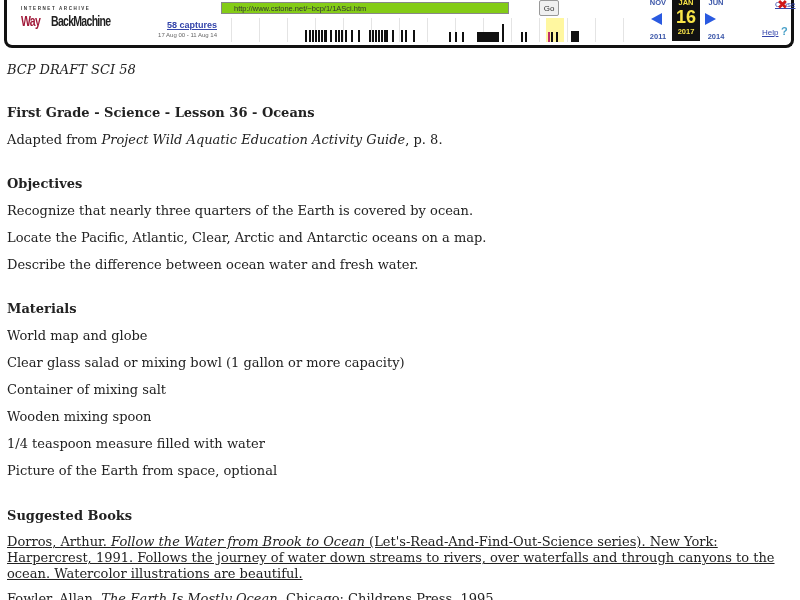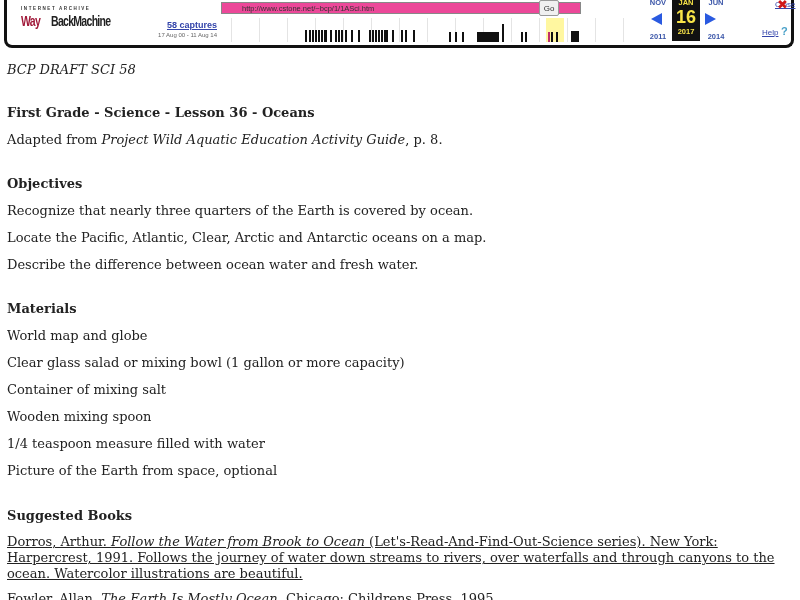--- a/index.html
+++ b/index.html
@@ -16,21 +16,21 @@
     .wm-logo .ia { font-size: 4.5px; letter-spacing: 1.6px; color: #333; font-weight: bold; white-space: nowrap; }
     .wm-logo .wb { display: flex; align-items: baseline; margin-top: 2px; gap: 17px; }
     .wm-logo .wb span { font-weight: bold; font-size: 15px; letter-spacing: -1px; line-height: 15px; font-family: "Liberation Sans Narrow","Liberation Sans", sans-serif; transform: scaleX(0.7); transform-origin: left; display: inline-block; }
     .wm-logo .wb .way { color: #a01838; }
     .wm-logo .wb .back { color: #222; margin-left: -14px; }
 
     .wm-captures { position: absolute; left: 128px; top: 24px; width: 82px; text-align: right; }
     .wm-captures a { font-size: 9px; color: #3344aa; text-decoration: underline; font-weight: bold; display: block; }
     .wm-captures .range { font-size: 6px; color: #666; margin-top: 2px; white-space: nowrap; }
 
-    .wm-urlbox { position: absolute; left: 214px; top: 6px; width: 360px; height: 12px; border: 1px solid #888; background: #ec4899; font-size: 7.5px; line-height: 12px; padding-left: 20px; box-sizing: border-box; color: #333; }
+    .wm-urlbox { position: absolute; left: 214px; top: 6px; width: 288px; height: 12px; border: 1px solid #888; background: #84cc16; font-size: 7.5px; line-height: 12px; padding-left: 12px; box-sizing: border-box; color: #333; }
     .wm-go { position: absolute; left: 532px; top: 4px; width: 20px; height: 16px; border: 1px solid #999; background: #f0f0f0; font-size: 8px; line-height: 15px; text-align: center; border-radius: 2px; color: #333; box-sizing: border-box; }
 
     .wm-spark { position: absolute; left: 214px; top: 22px; width: 414px; height: 24px; }
     .wm-spark .yr { position: absolute; top: 0; width: 1px; height: 24px; background: #e4e4e4; }
     .wm-spark .cur { position: absolute; left: 325px; top: 0; width: 18px; height: 24px; background: #fff7a0; }
     .wm-spark .bar { position: absolute; bottom: 0; width: 2px; background: #111; }
     .wm-spark .bar.pink { background: #c0306a; }
 
     .wm-cal { position: absolute; left: 636px; top: 0; width: 100px; height: 48px; }
     .wm-cal .col { position: absolute; top: 2px; width: 30px; text-align: center; font-weight: bold; }

